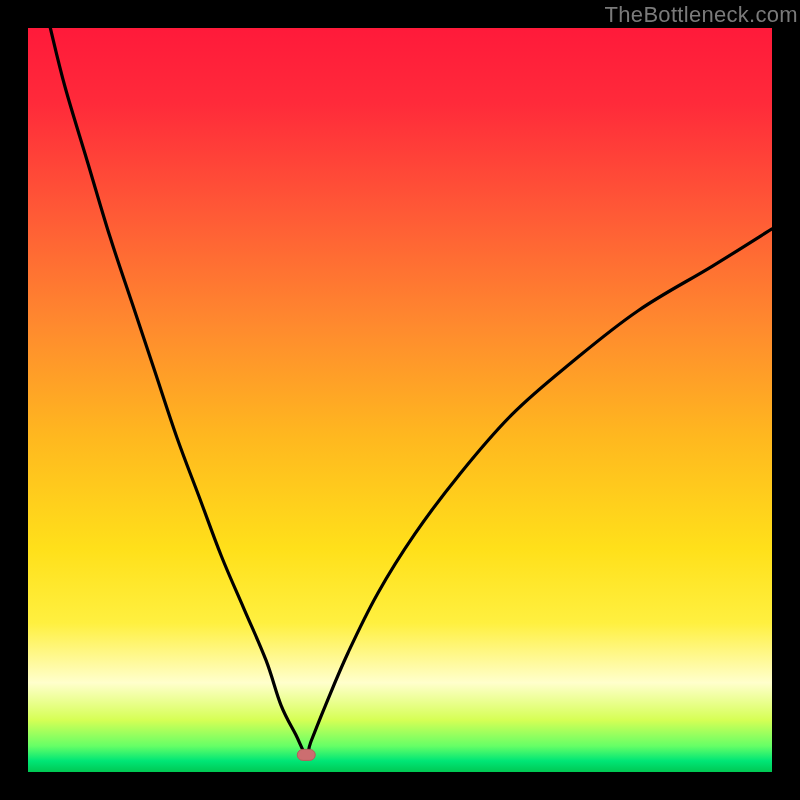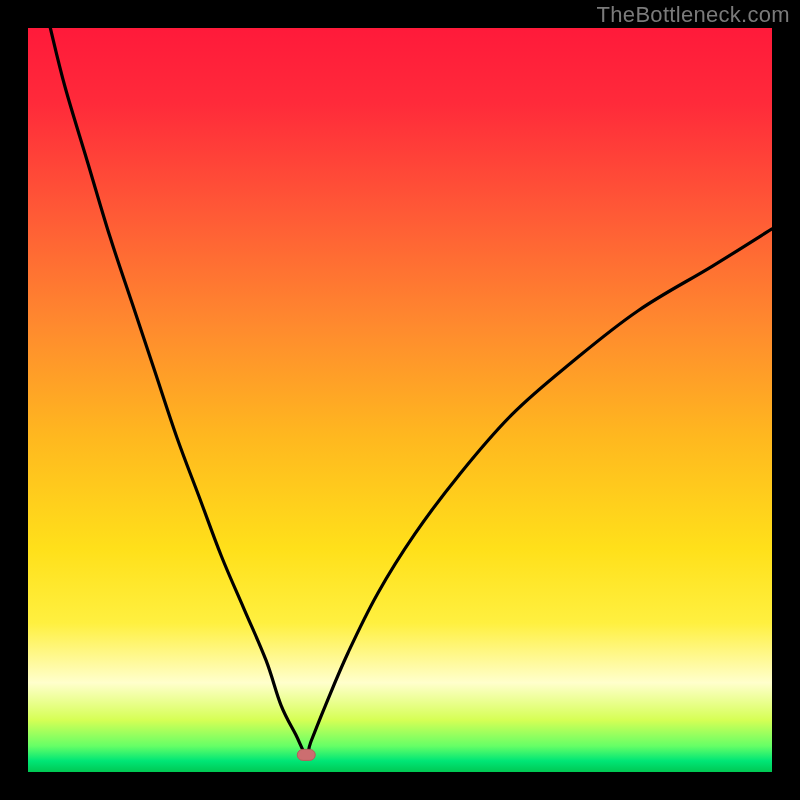--- a/index.html
+++ b/index.html
@@ -13,21 +13,21 @@
   }
   .outer {
     position: relative;
     width: 800px;
     height: 800px;
     background: #000;
   }
   .watermark {
     position: absolute;
     top: 2px;
-    right: 10px;
+    right: 2px;
     color: #7a7a7a;
     font-size: 22px;
     font-weight: 400;
     letter-spacing: 0.3px;
     z-index: 10;
   }
   .plot-area {
     position: absolute;
     left: 28px;
     top: 28px;

